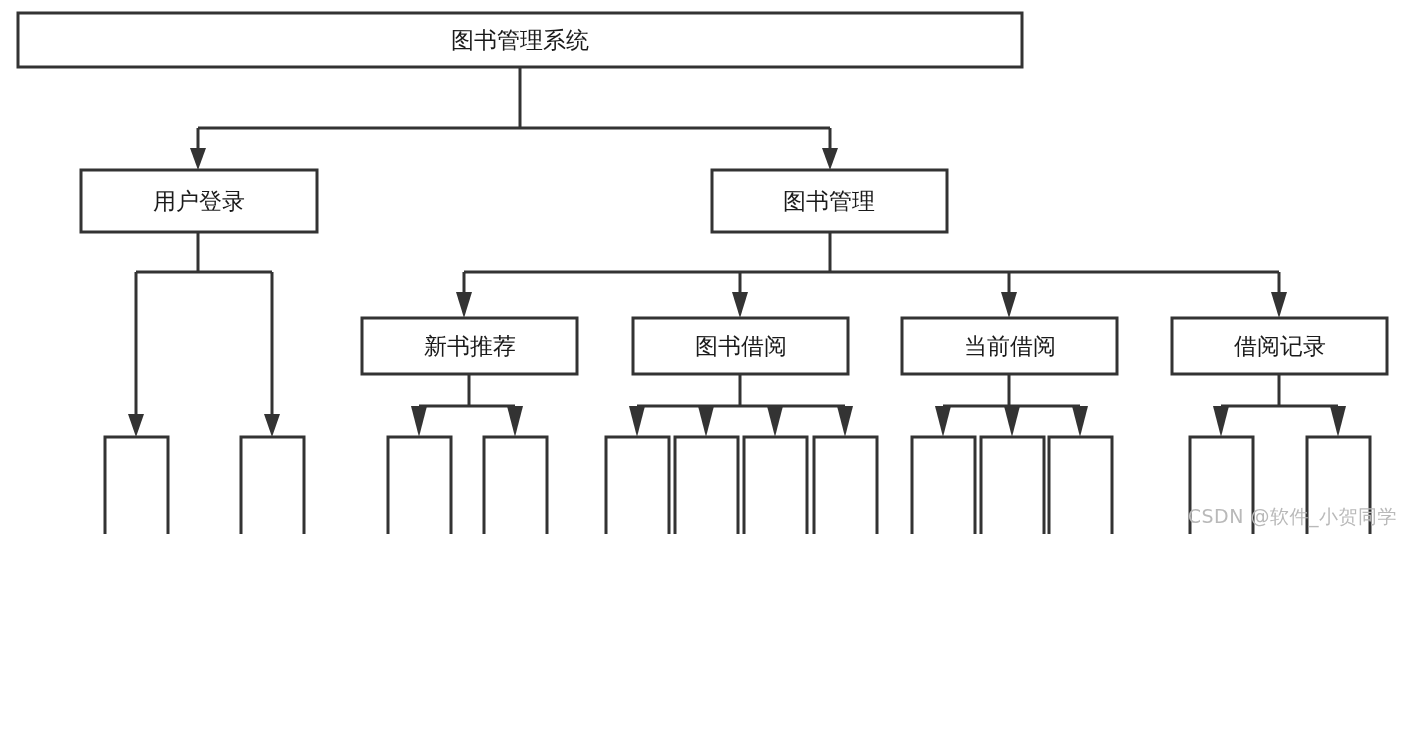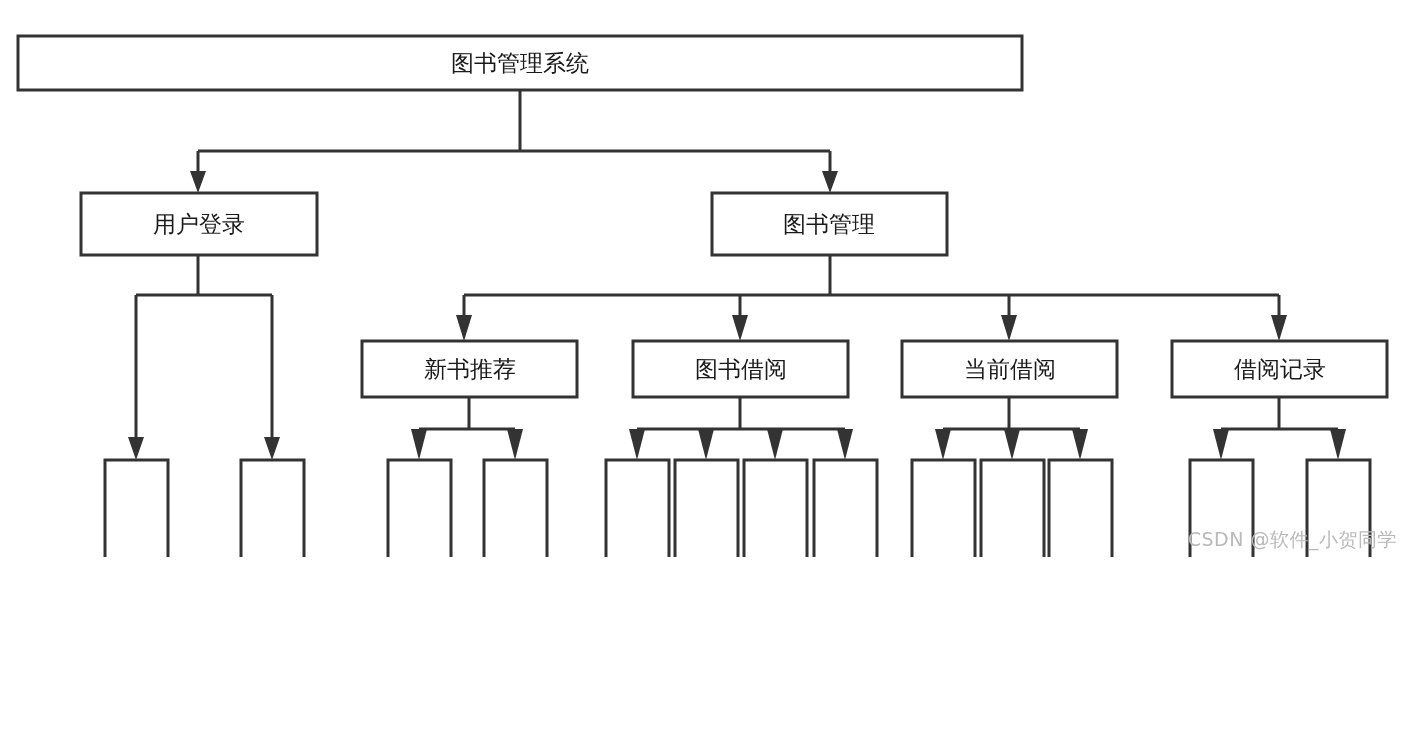--- a/index.html
+++ b/index.html
@@ -10,21 +10,20 @@
   }
   body {
     font-family: "DejaVu Sans", "Liberation Sans", sans-serif;
   }
   #diagram-root {
     position: relative;
     width: 1405px;
     height: 534px;
     background: #ffffff;
     overflow: hidden;
-    margin-top: 23px;
   }
   svg.diagram-canvas {
     position: absolute;
     top: 0;
     left: 0;
     width: 1405px;
     height: 747px;
   }
   .node-box {
     fill: #ffffff;

